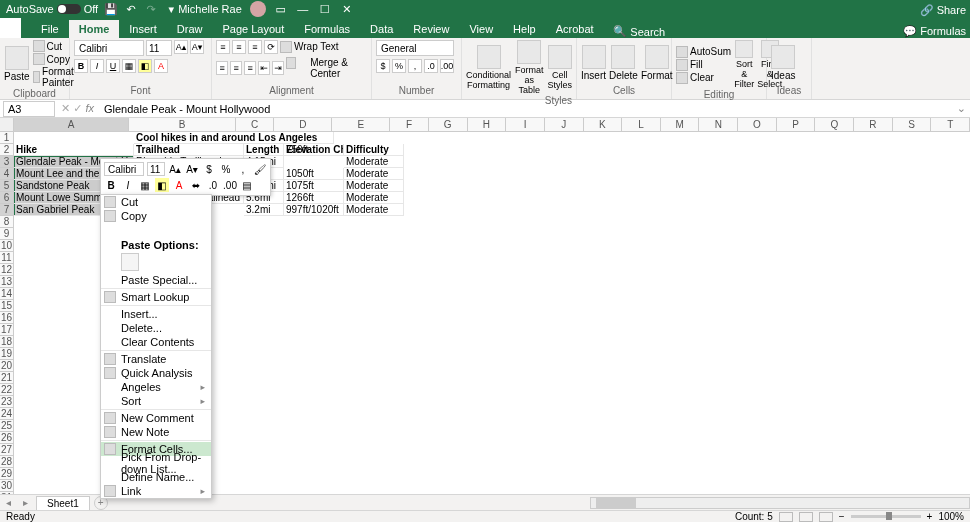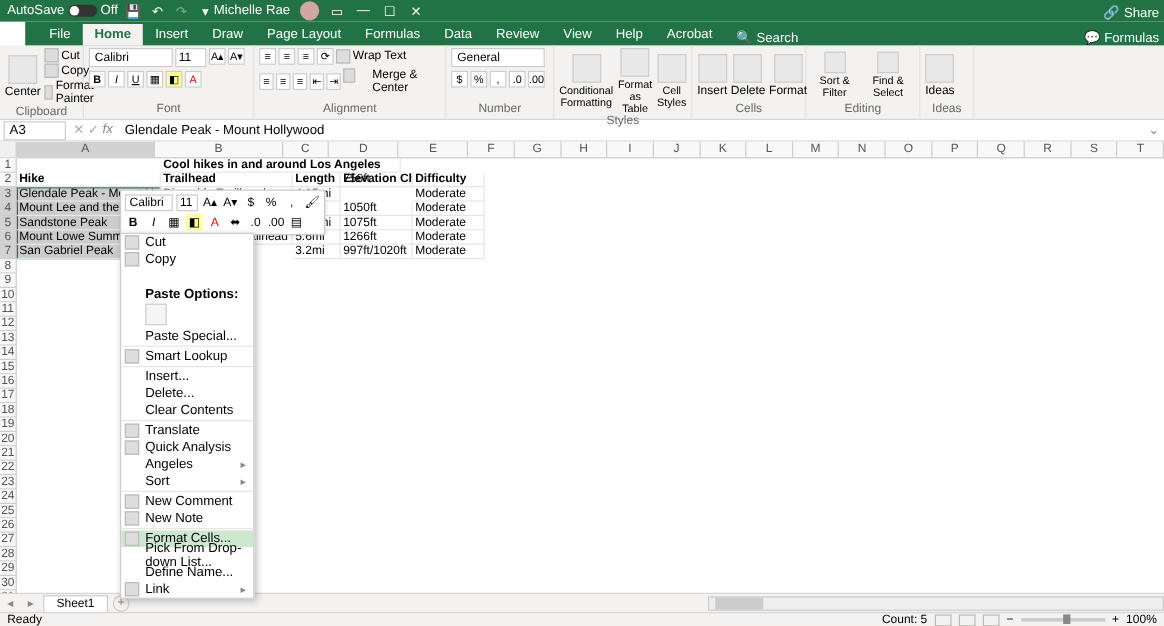--- a/index.html
+++ b/index.html
@@ -23,21 +23,21 @@
 .ribbon-tabs .tab.active { background:#f3f2f1; color:#217346; font-weight:bold; }
 .ribbon-tabs .tell-me { margin-left:10px; display:flex; align-items:center; gap:3px; color:#fff; }
 .ribbon-tabs-right { margin-left:auto; display:flex; gap:8px; padding-right:4px; align-items:flex-end;flex-direction:column; }
 .share-btn, .comments-btn { color:#fff; font-size:11px; }
 
 
 .ribbon-body { height: 62px; background:#f3f2f1; display:flex; border-bottom:1px solid #d6d6d6; font-size:10px; }
 .ribbon-group { border-right:1px solid #e1e1e1; display:flex; flex-direction:column; justify-content:space-between; padding:2px 4px; }
 .ribbon-group-label { text-align:center; color:#666; font-size:10px; height:12px; }
 .ribbon-group-body { flex:1; display:flex; align-items:center; gap:3px; }
-.rg-clipboard { width:70px; } .rg-font { width:142px; } .rg-align { width:160px; } .rg-number { width:90px; } .rg-styles { width:115px; } .rg-cells { width:95px; } .rg-editing { width:95px; } .rg-ideas { width:45px; }
+.rg-clipboard { width:70px; } .rg-font { width:142px; } .rg-align { width:160px; } .rg-number { width:90px; } .rg-styles { width:115px;align-items:flex-end; } .rg-cells { width:95px; } .rg-editing { width:95px; } .rg-ideas { width:45px; }
 .big-btn { display:flex; flex-direction:column; align-items:center; font-size:10px; gap:1px; }
 .big-btn .icn { width:24px; height:24px; background:#e8e8e8; border:1px solid #ccc; }
 .mini-row { display:flex; flex-direction:column; gap:1px; font-size:10px; }
 .mini-row span { display:flex; align-items:center; gap:2px; }
 .mini-icon { width:12px; height:12px; background:#ddd; border:1px solid #bbb; display:inline-block; }
 .font-box { width:70px; height:16px; border:1px solid #ccc; background:#fff; padding:0 4px; font-size:10px; }
 .size-box { width:26px; height:16px; border:1px solid #ccc; background:#fff; padding:0 2px; font-size:10px; }
 .num-box { width:78px; height:16px; border:1px solid #ccc; background:#fff; padding:0 4px; font-size:10px; }
 .fmt-row { display:flex; gap:2px; }
 .fmt-btn { width:14px; height:14px; border:1px solid #ccc; background:#fff; display:flex; align-items:center; justify-content:center; font-size:9px; }
@@ -141,21 +141,21 @@
     <span class="share-btn">🔗 <span>Share</span></span>
     <span class="comments-btn">💬 <span>Formulas</span></span>
   </div>
 </div>
 
 <div class="ribbon-body">
   <div class="ribbon-group rg-clipboard">
     <div class="ribbon-group-body">
       <div class="big-btn">
           <div class="icn"></div>
-          <span>Center</span>
+          <span>Paste</span>
         </div>
       <div class="mini-row">
         <span>
             <span class="mini-icon"></span>
             <span>Cut</span>
           </span>
         <span>
             <span class="mini-icon"></span>
             <span>Copy</span>
           </span>
@@ -260,20 +260,34 @@
         </div>
       <div class="big-btn">
           <div class="icn"></div>
           <span>Format</span>
         </div>
     </div>
     <div class="ribbon-group-label">Cells</div>
   </div>
   <div class="ribbon-group rg-editing">
     <div class="ribbon-group-body">
+      <div class="mini-row">
+        <span>
+            <span class="mini-icon"></span>
+            <span>AutoSum</span>
+          </span>
+        <span>
+            <span class="mini-icon"></span>
+            <span>Fill</span>
+          </span>
+        <span>
+            <span class="mini-icon"></span>
+            <span>Clear</span>
+          </span>
+      </div>
       <div class="big-btn">
           <div class="icn" style="width:18px;height:18px"></div>
           <span style="font-size:9px;text-align:center">Sort &amp; Filter</span>
         </div>
       <div class="big-btn">
           <div class="icn" style="width:18px;height:18px"></div>
           <span style="font-size:9px;text-align:center">Find &amp; Select</span>
         </div>
     </div>
     <div class="ribbon-group-label">Editing</div>

